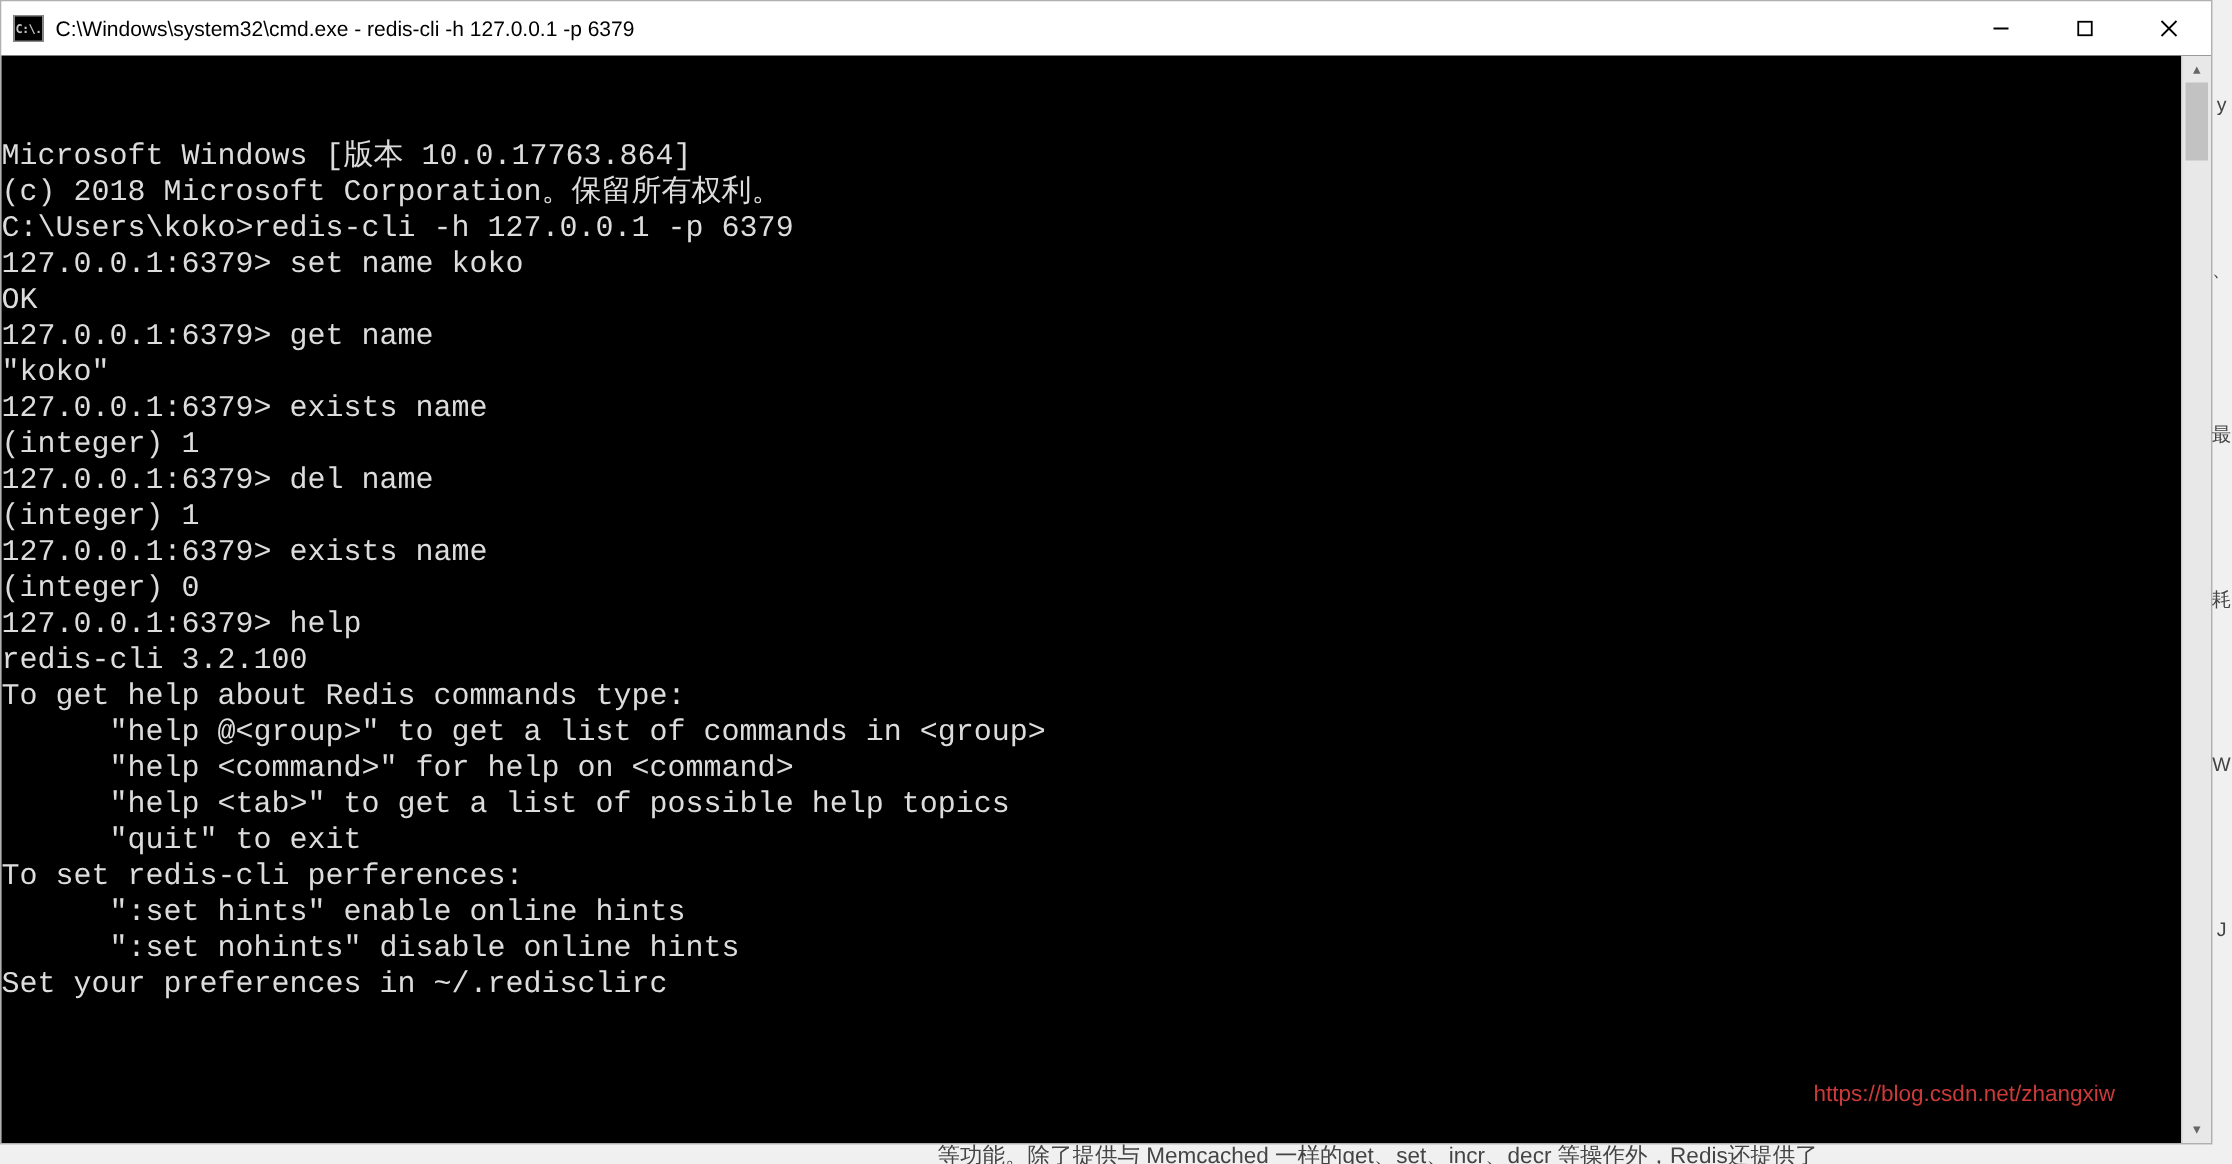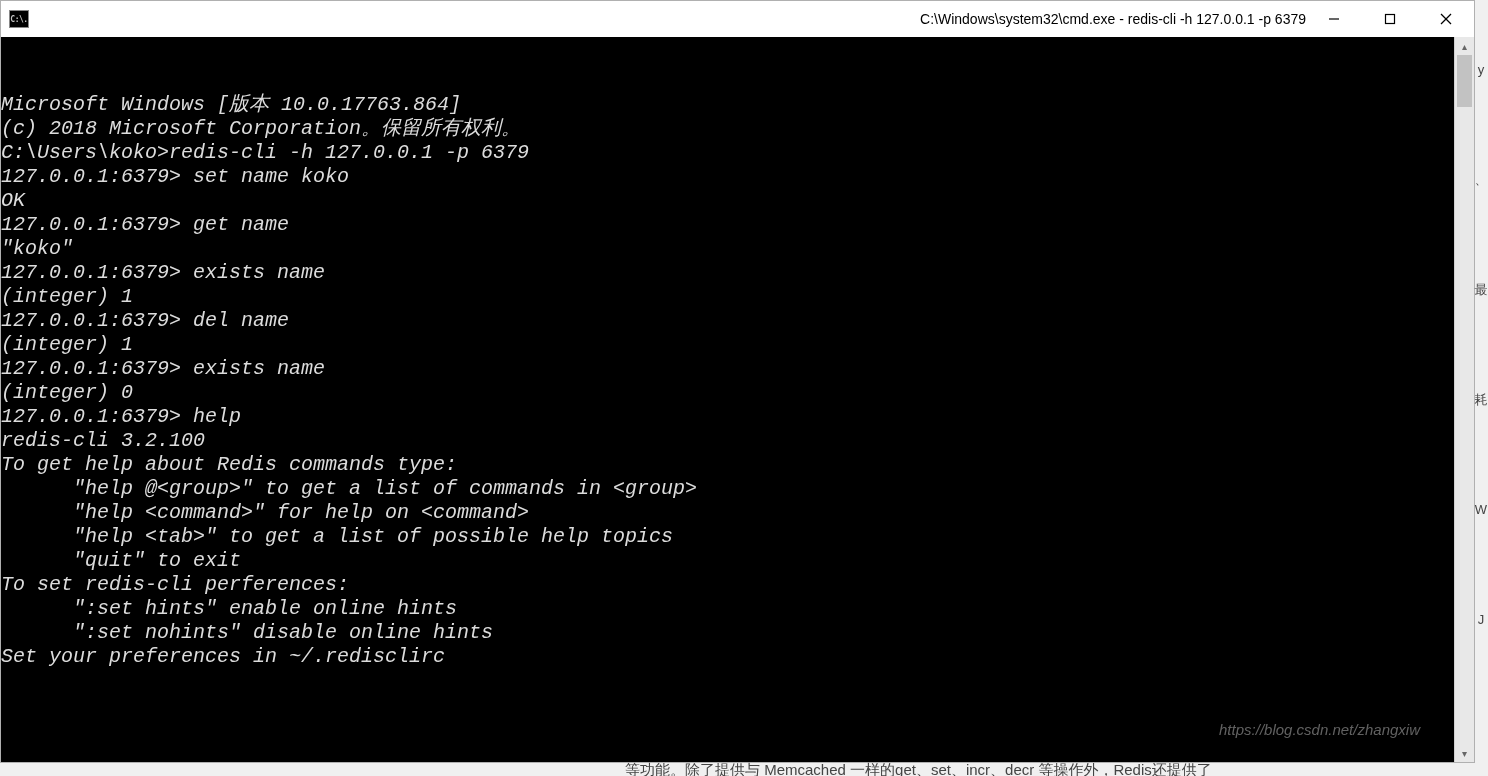--- a/index.html
+++ b/index.html
@@ -45,21 +45,20 @@
       color: #c0c0c0;
       font-size: 8px;
       font-family: Consolas, monospace;
       font-weight: bold;
       letter-spacing: -0.5px;
     }
     .title-text {
       font-size: 14px;
       color: #000;
       flex: 1;
-      text-align: right;
     }
     .window-controls {
       display: flex;
       height: 100%;
     }
     .win-ctrl {
       width: 56px;
       height: 100%;
       display: flex;
       align-items: center;
@@ -78,21 +77,20 @@
     .terminal-content {
       flex: 1;
       padding: 8px 0 0 0;
       font-family: "NSimSun", "SimSun", Consolas, "Courier New", monospace;
       font-size: 20px;
       line-height: 24px;
       color: #dcdcdc;
       white-space: pre;
       overflow: hidden;
       position: relative;
-      font-style: italic;
     }
     .line { white-space: pre; }
     .cursor {
       display: inline-block;
       width: 12px;
       height: 4px;
       background: #dcdcdc;
       vertical-align: baseline;
       margin-left: 2px;
       position: relative;
@@ -119,23 +117,23 @@
       display: flex;
       align-items: center;
       justify-content: center;
       font-size: 10px;
       color: #666;
     }
     .scroll-arrow.up { top: 0; }
     .scroll-arrow.down { bottom: 0; }
     .watermark {
       position: absolute;
-      right: 34px;
+      right: 44px;
       bottom: 20px;
-      color: #737373;
+      color: #ef4444;
       font-size: 15px;
       font-family: Arial, sans-serif;
       opacity: 0.85;
       pointer-events: none;
     }
     .right-strip {
       position: absolute;
       right: 0;
       top: 40px;
       width: 14px;

